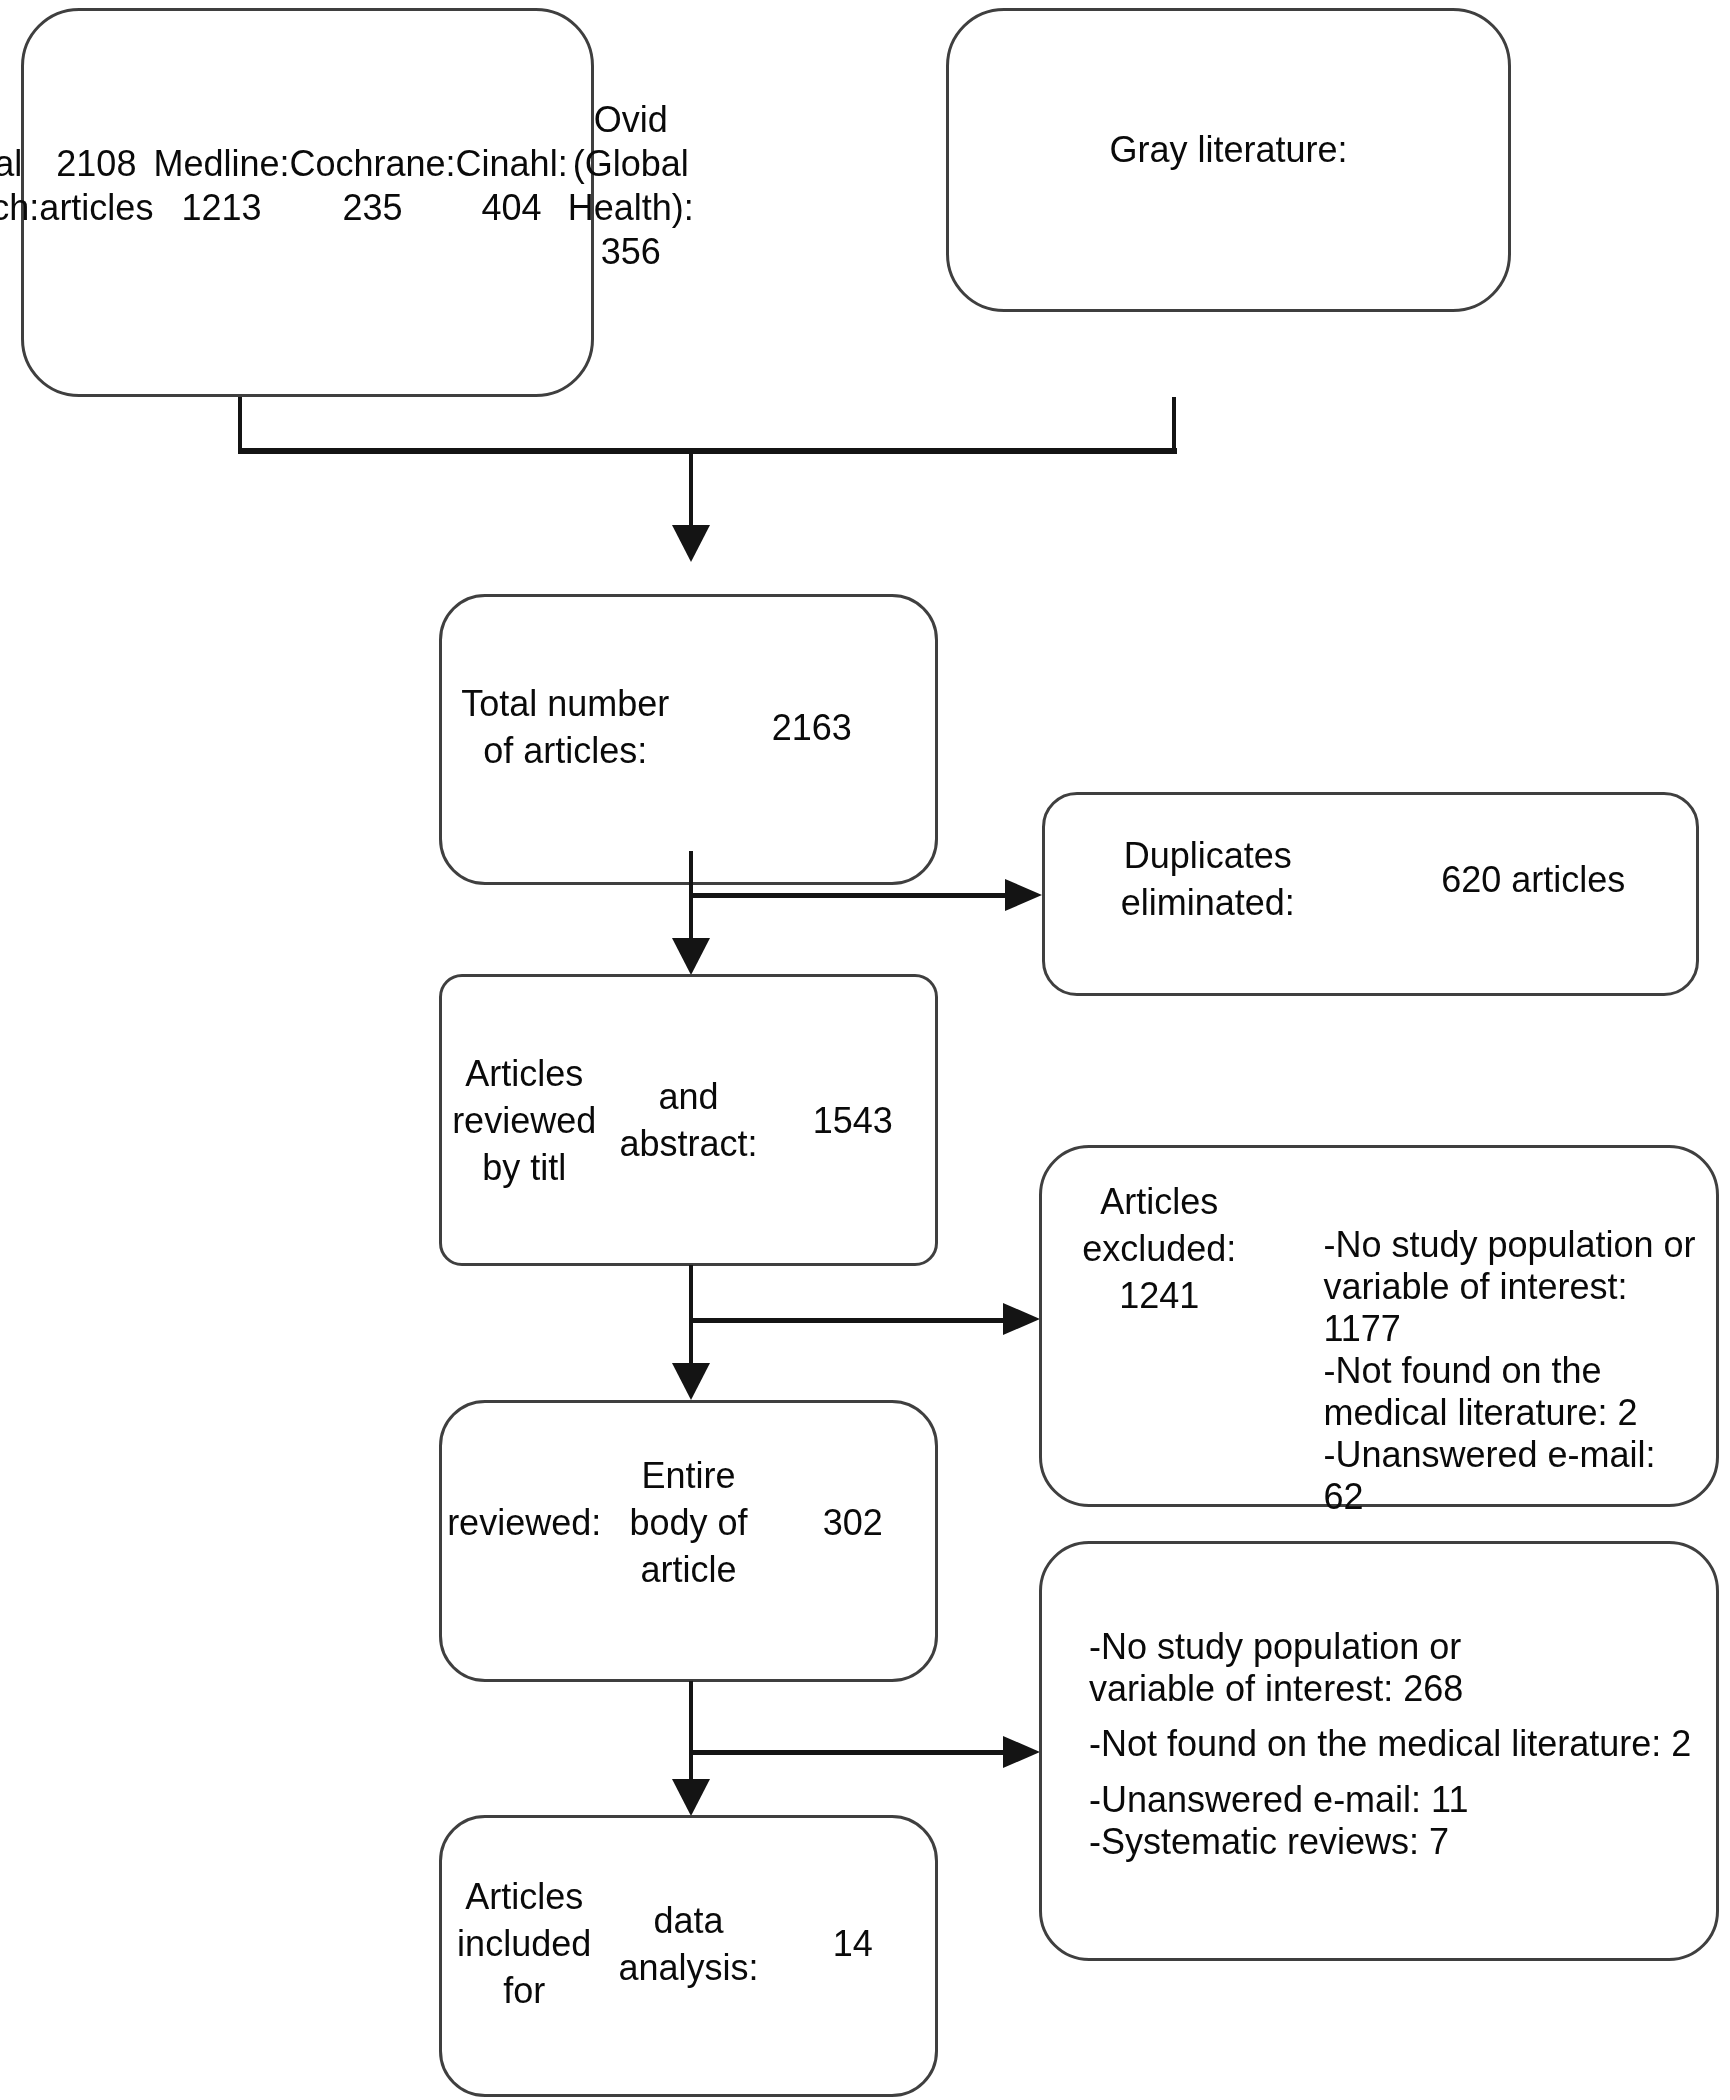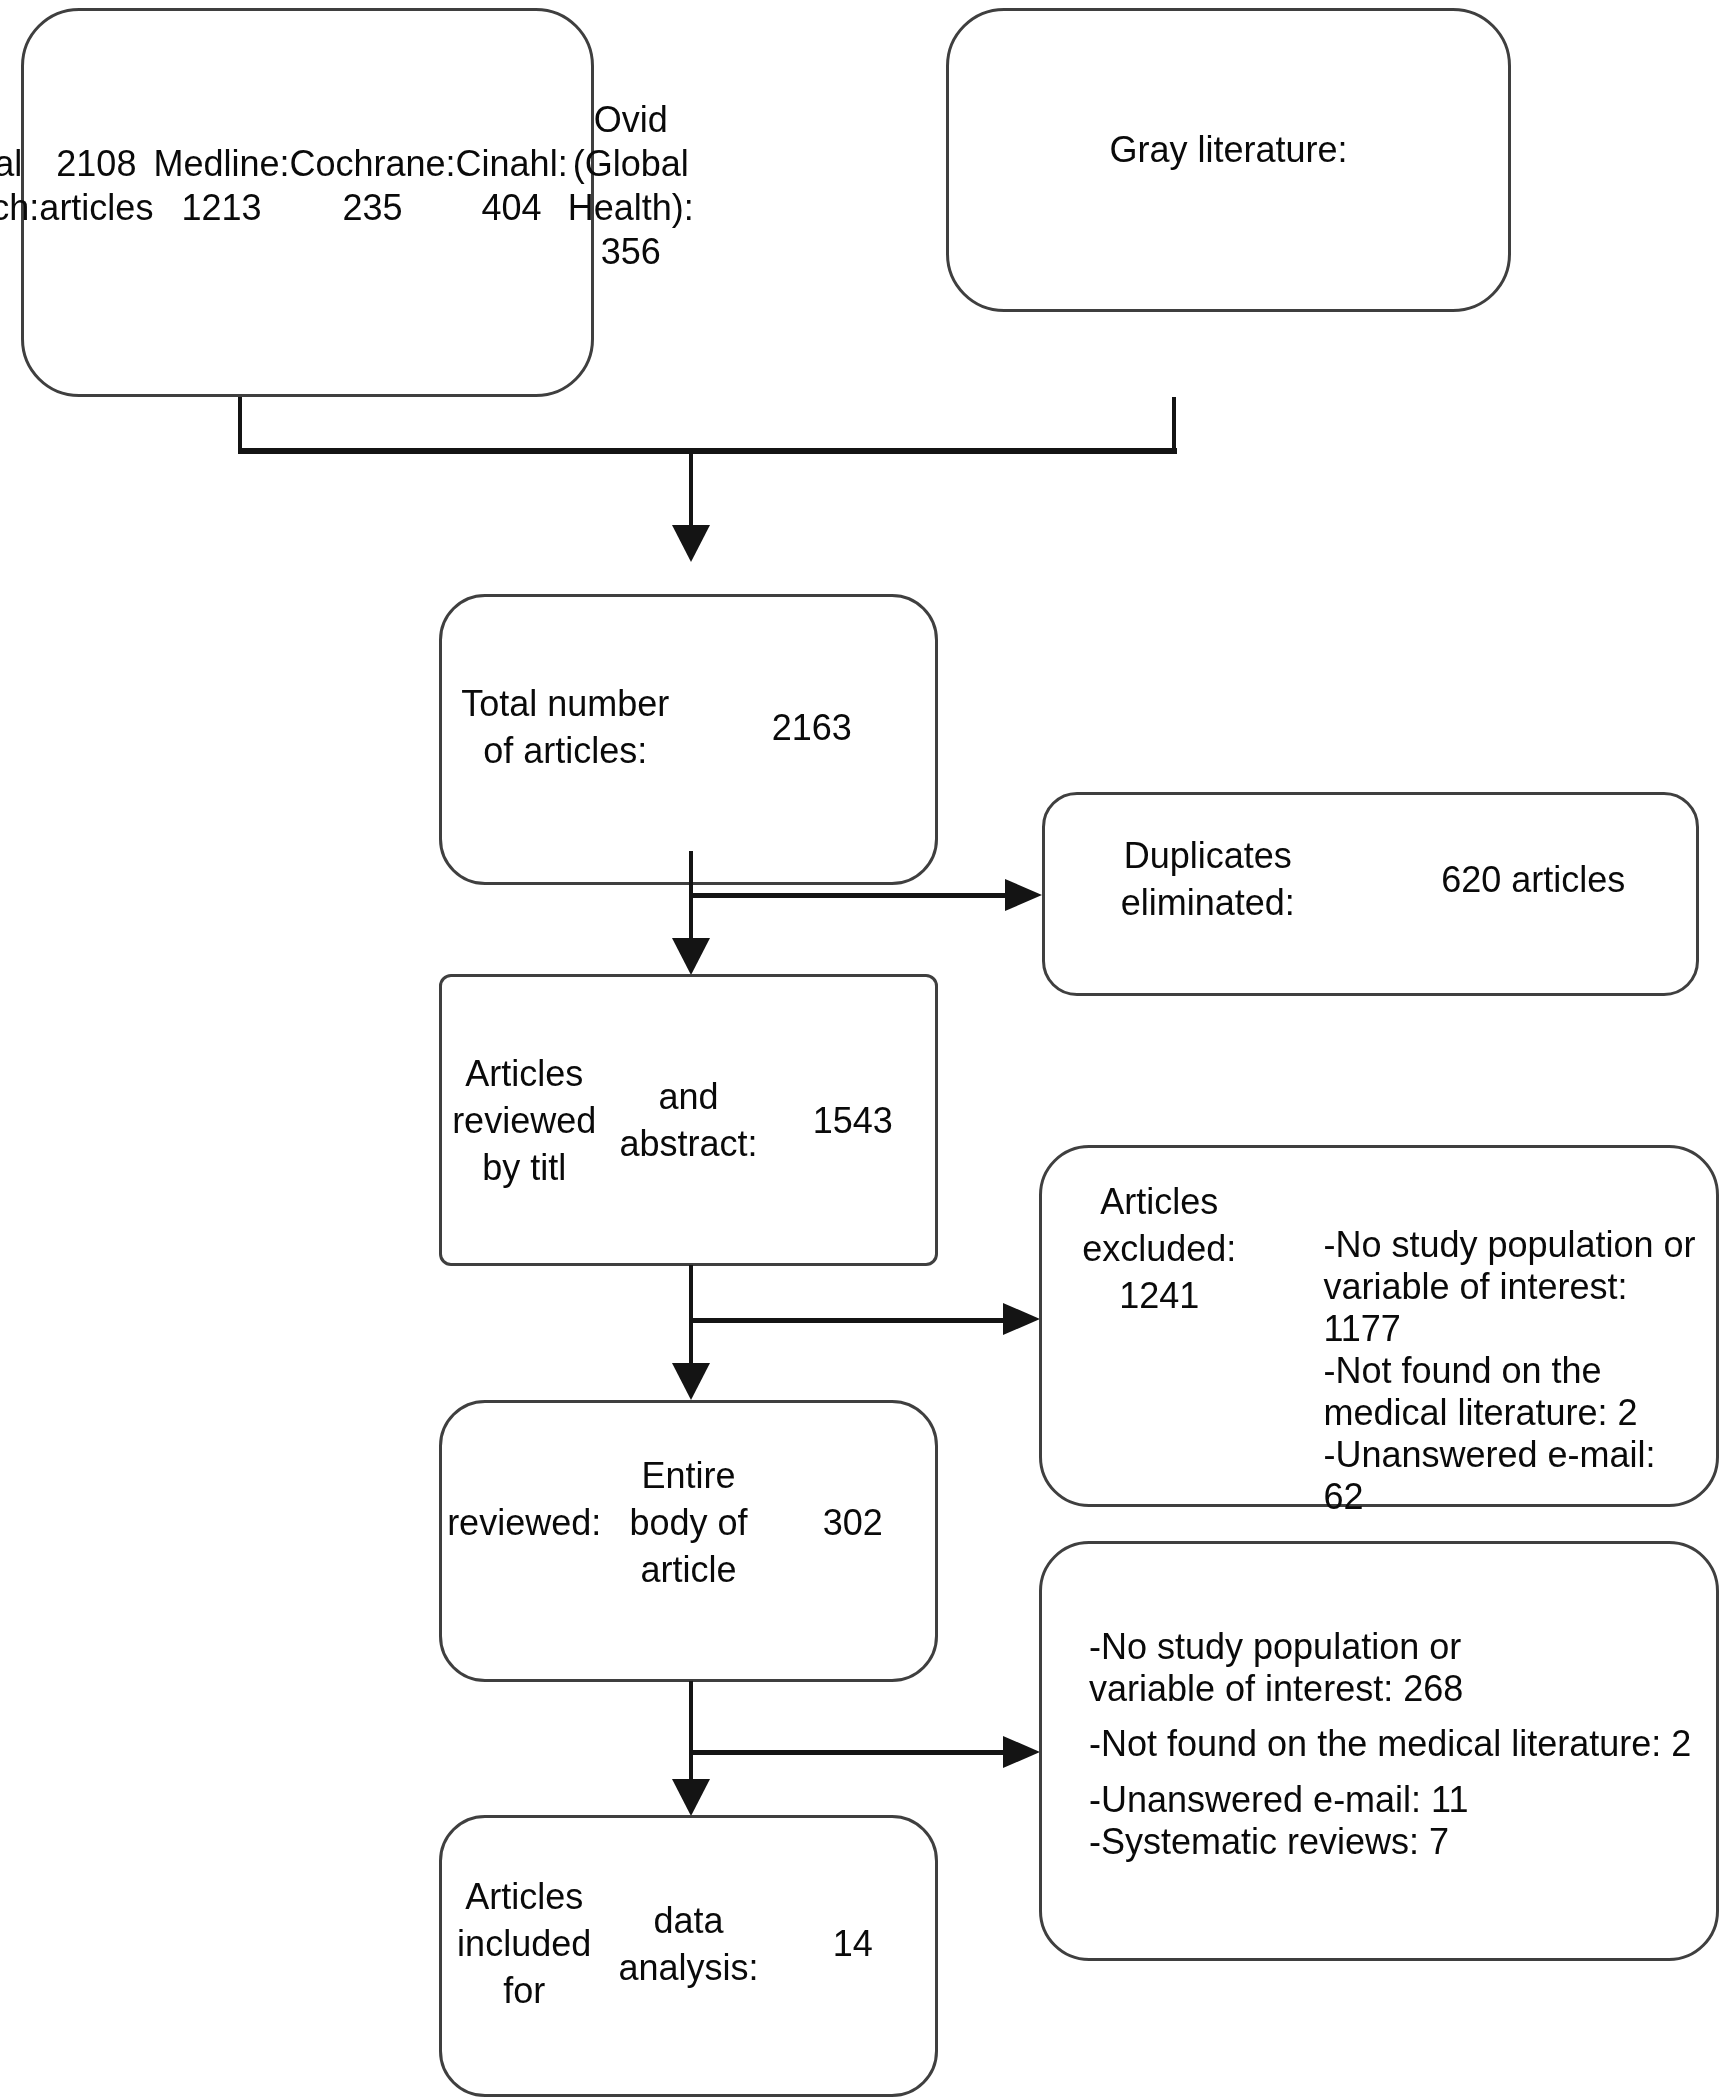--- a/index.html
+++ b/index.html
@@ -27,21 +27,21 @@
     text-align: center;
     font-size: 36px;
     line-height: 47px;
   }
   .box .line { width: 100%; }
   
   #box-initial { left: 21px; top: 8.3px; width: 573px; height: 389px; border-radius: 58px; line-height: 44px; padding-bottom: 33px; }
   #box-gray { left: 946px; top: 8.3px; width: 565px; height: 304px; border-radius: 58px; padding-bottom: 21.6px; }
   #box-total { left: 439px; top: 594px; width: 499px; height: 291px; border-radius: 46px; padding-bottom: 25px; }
   #box-dup { left: 1042px; top: 792px; width: 657px; height: 204px; border-radius: 35px; padding-bottom: 30px; }
-  #box-reviewed { left: 439px; top: 974px; width: 499px; height: 292px; border-radius: 12px; }
+  #box-reviewed { left: 439px; top: 974px; width: 499px; height: 292px; border-radius: 23px; }
   #box-body { left: 439px; top: 1400px; width: 499px; height: 282px; border-radius: 46px; padding-bottom: 37px; }
   #box-included { left: 439px; top: 1815px; width: 499px; height: 282px; border-radius: 46px; padding-bottom: 25px; }
   
   .box--list {
     justify-content: flex-start;
     align-items: stretch;
     text-align: center;
   }
   #box-excl1 { left: 1039px; top: 1145px; width: 680px; height: 362px; border-radius: 50px; padding-top: 30px; }
   #box-excl2 { left: 1039px; top: 1541px; width: 680px; height: 420px; border-radius: 50px; padding-top: 35px; }

